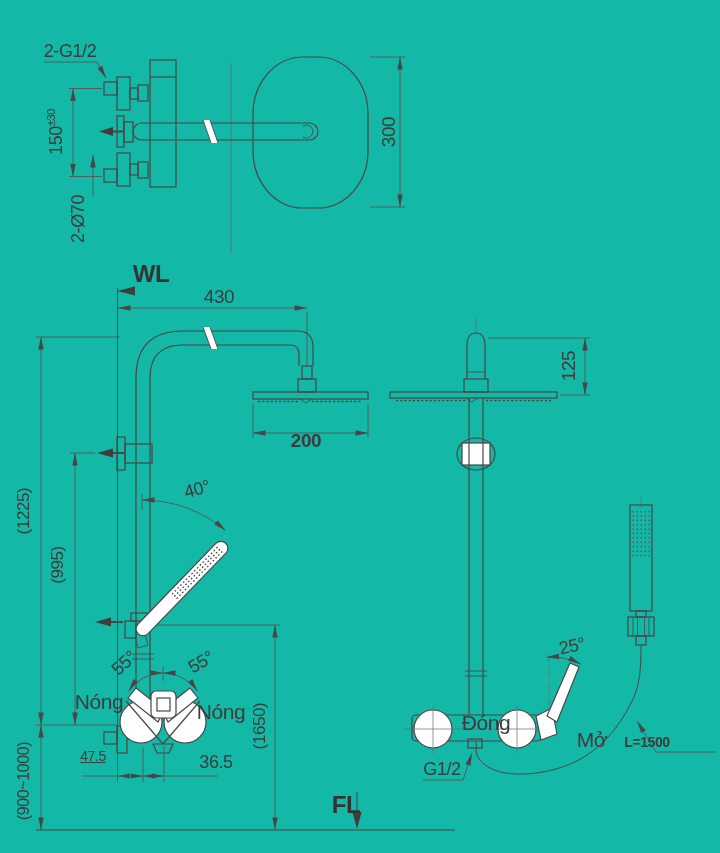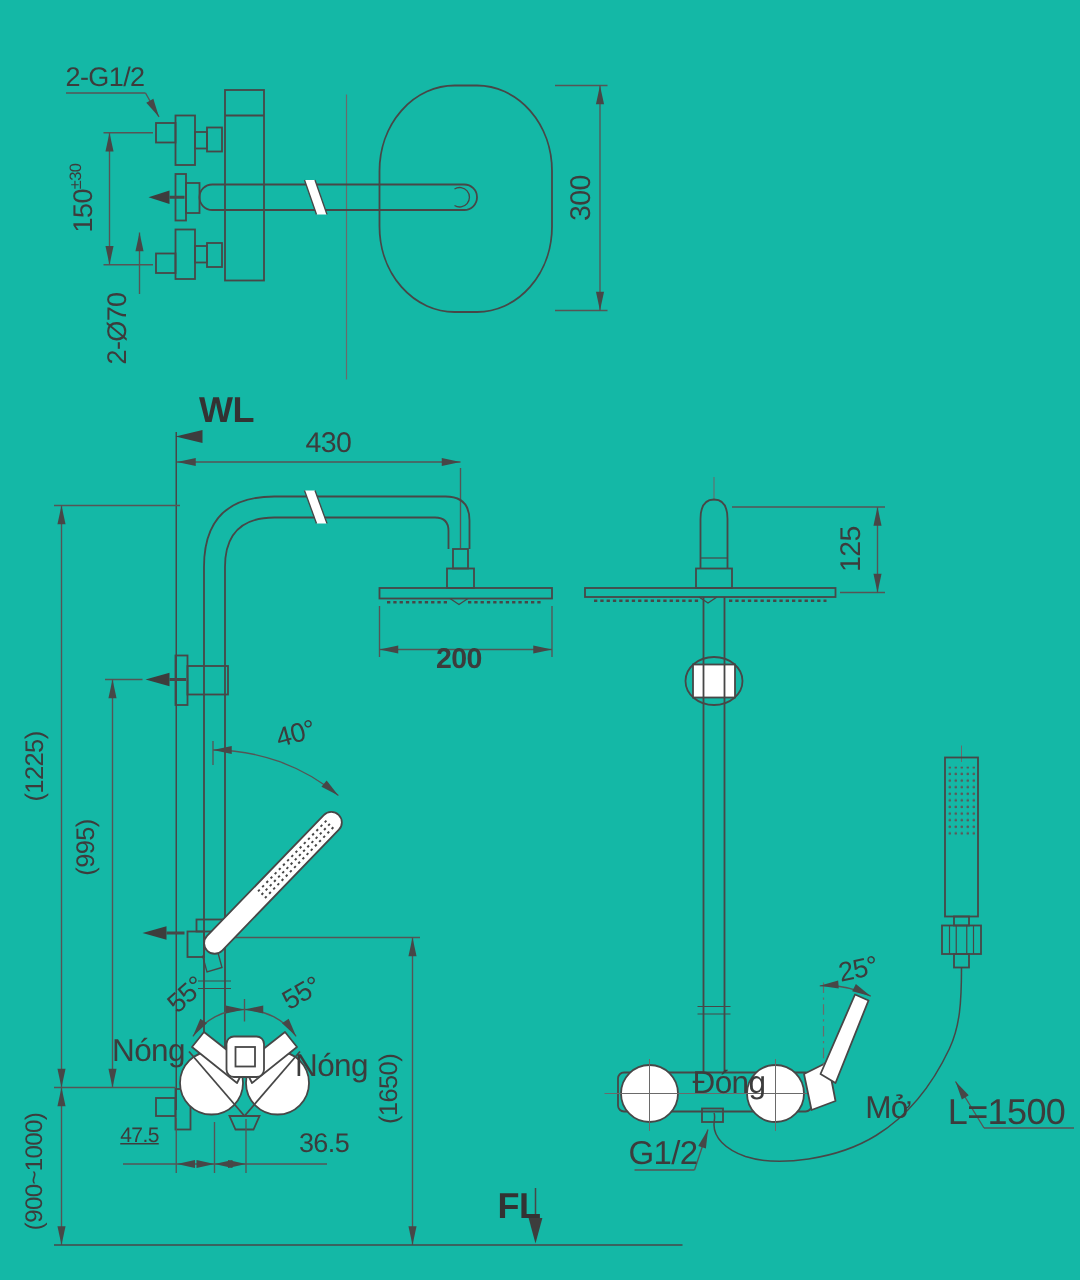--- a/index.html
+++ b/index.html
@@ -301,16 +301,16 @@
   <span class="lbl r90" style="left:259px;top:726px;font-size:17px;">(1650)</span>
   <span class="lbl" style="left:93px;top:756px;font-size:14px;text-decoration:underline;">47.5</span>
   <span class="lbl" style="left:216px;top:762px;font-size:18px;">36.5</span>
   <span class="lbl r90" style="left:24px;top:781px;font-size:16px;">(900~1000)</span>
   <span class="lbl big" style="left:346px;top:805px;">FL</span>
 
   <span class="lbl r90" style="left:568px;top:366px;">125</span>
   <span class="lbl" style="left:572px;top:646px;font-size:18px;transform:translate(-50%,-50%) rotate(-12deg);">25°</span>
   <span class="lbl word" style="left:486px;top:698px;margin-top:24px;">Đóng</span>
   <span class="lbl word" style="left:592px;top:739px;">Mở</span>
-  <span class="lbl" style="left:442px;top:769px;font-size:22px;">G1/2</span>
-  <span class="lbl" style="left:671px;top:742px;font-size:24px;">L=1500</span>
+  <span class="lbl" style="left:442px;top:769px;font-size:18px;">G1/2</span>
+  <span class="lbl" style="left:647px;top:742px;font-size:14px;font-weight:bold;">L=1500</span>
 
 </div>
 
 </body></html>

